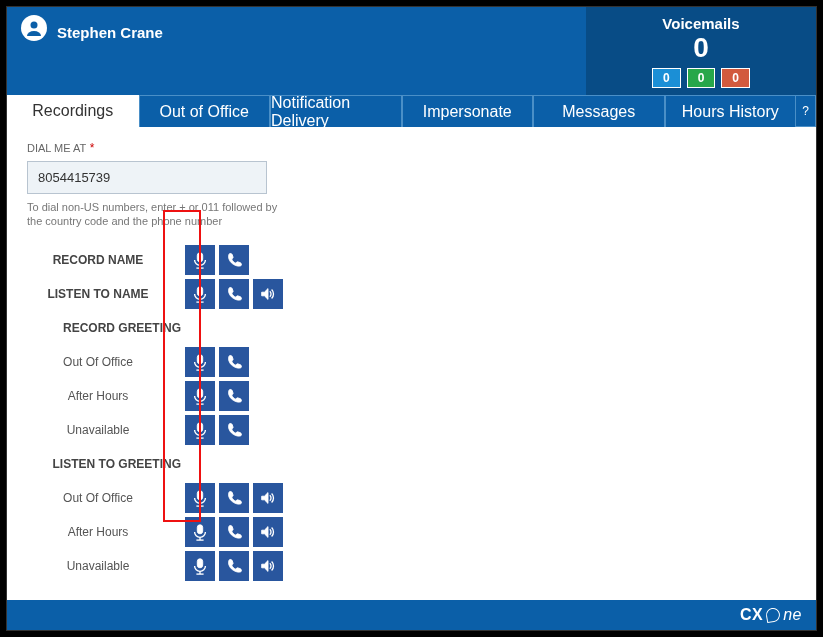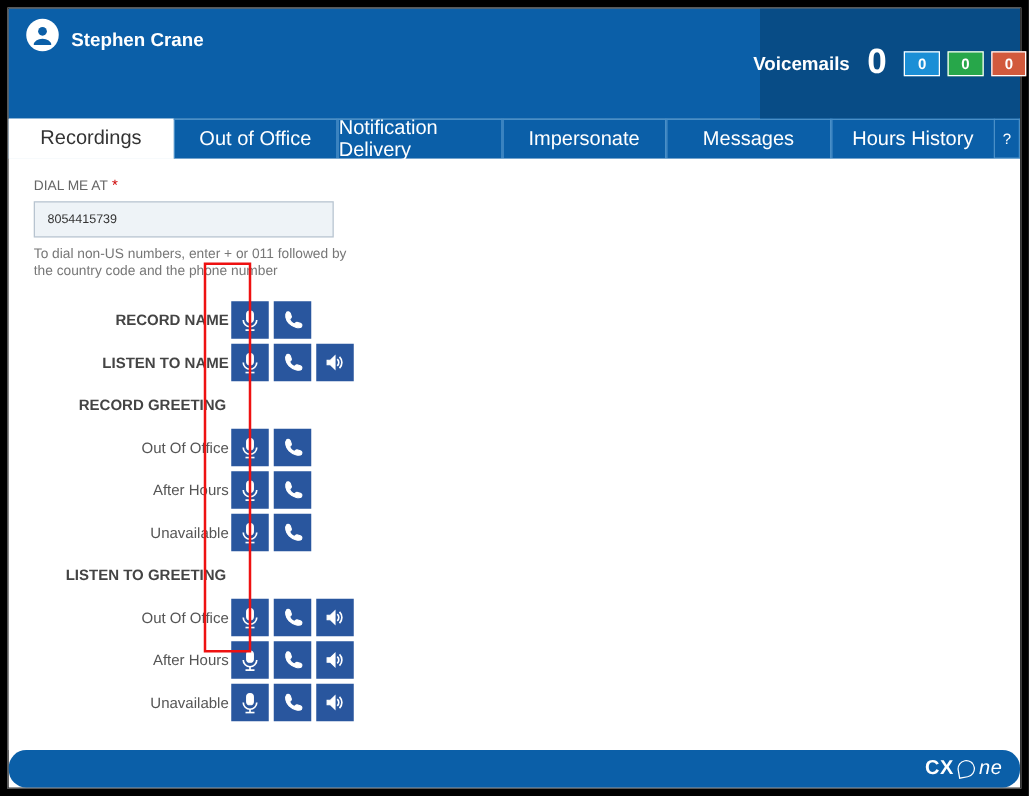--- a/index.html
+++ b/index.html
@@ -5,51 +5,51 @@
   * { box-sizing: border-box; margin: 0; padding: 0; }
   body { font-family: Arial, sans-serif; background: #000; display: flex; justify-content: center; align-items: flex-start; }
   .frame { width: 823px; height: 637px; background: #000; padding: 6px; }
   .app { width: 100%; height: 100%; background: #fff; display: flex; flex-direction: column; border: 1px solid #333; }
 
   .topbar { background: #0b5fa8; color: #fff; display: flex; align-items: flex-start; height: 88px; position: relative; }
   .user-block { display: flex; align-items: flex-end; padding: 8px 14px; gap: 10px; }
   .avatar { width: 26px; height: 26px; border-radius: 50%; background: #fff; display:flex; align-items:center; justify-content:center; }
   .avatar svg { width: 20px; height: 20px; }
   .username { font-weight: bold; font-size: 15px; }
-  .voicemail-panel { margin-left: auto; width: 208px; height: 100%; background: #084c86; display:flex; align-items:center; justify-content:center; gap:14px; padding:6px 0; }
+  .voicemail-panel { margin-left: auto; width: 230px; height: 100%; background: #084c86; display:flex; flex-direction:column; align-items:center; justify-content:center; gap:2px; padding:6px 0; }
   .vm-title { font-weight: bold; font-size: 15px; }
   .vm-count { font-weight: bold; font-size: 28px; line-height: 1; margin-bottom:4px; }
   .vm-badges { display:flex; gap:6px; }
   .badge { padding: 2px 10px; border: 1px solid #fff; color:#fff; font-size:12px; font-weight:bold; }
   .badge.blue { background:#1b8fd6; }
   .badge.green { background:#27a74a; }
   .badge.red { background:#d25a3d; }
 
   .tabs-row { background:#0b5fa8; display:flex; align-items:stretch; height:32px; position:relative; }
   .tab { flex:1; display:flex; align-items:center; justify-content:center; font-size:16px; color:#fff; border:1px solid #4a8fc7; border-bottom:none; cursor:pointer; }
   .tab.active { background:#fff; color:#333; border:1px solid #fff; }
   .help-btn { width:20px; display:flex; align-items:center; justify-content:center; color:#fff; font-size:12px; border:1px solid #4a8fc7; border-left:none; cursor:pointer; }
 
   .content { flex:1; background:#fff; padding:14px 20px; color:#555; font-size:12px; overflow:auto; position:relative; }
   .field-label { text-transform: uppercase; font-size:11px; color:#666; }
   .req { color:#c00; }
-  .phone-input { margin-top:6px; border:1px solid #b8c4d0; background:#eef3f7; padding:8px 10px; font-size:10px; width:240px; color:#333; }
+  .phone-input { margin-top:6px; border:1px solid #b8c4d0; background:#eef3f7; padding:8px 10px; font-size:13px; width:240px; color:#333; }
   .hint { margin-top:6px; font-size:11px; color:#777; width:260px; line-height:1.3; }
 
   .rec-area { margin-top:14px; }
   .rec-row { display:flex; align-items:center; height:34px; }
-  .rec-label { width:158px; text-align:right; padding-right:2px; font-size:12px; color:#555; }
+  .rec-label { width:158px; text-align:center; padding-right:16px; font-size:12px; color:#555; }
   .rec-label.bold { font-weight:bold; color:#444; }
   .icon-btn { width:30px; height:30px; background:#29569e; display:inline-flex; align-items:center; justify-content:center; margin-right:4px; cursor:pointer; }
   .icon-btn svg { width:18px; height:18px; fill:#fff; stroke:#fff; }
   .section-header { font-weight:bold; font-size:12px; color:#444; text-align:right; width:158px; padding-right:4px; }
 
   .highlight-box { position:absolute; border:2px solid #e11; pointer-events:none; }
 
-  .footer { height:30px; background:#0b5fa8; display:flex; align-items:center; justify-content:flex-end; padding:0 14px;border-radius:14px; }
+  .footer { height:30px; background:#0b5fa8; display:flex; align-items:center; justify-content:flex-end; padding:0 14px; }
   .logo { color:#fff; font-size:16px; font-style:italic; letter-spacing:0.5px; display:flex; align-items:center; gap:2px; }
   .logo .cx { font-weight:bold; font-style:normal; }
   .logo .one-o { display:inline-block; width:14px; height:14px; border:1.5px solid #fff; border-radius:50% 50% 50% 0; transform:rotate(-10deg); margin:0 1px; }
 </style>
 </head>
 <body>
 <div class="frame">
 <div class="app">
 
 <svg width="0" height="0" style="position:absolute">

